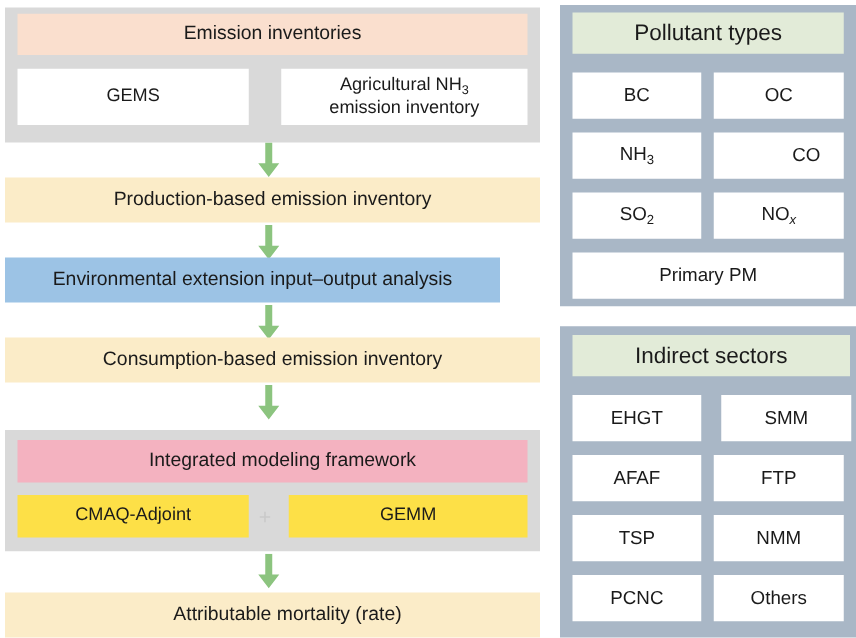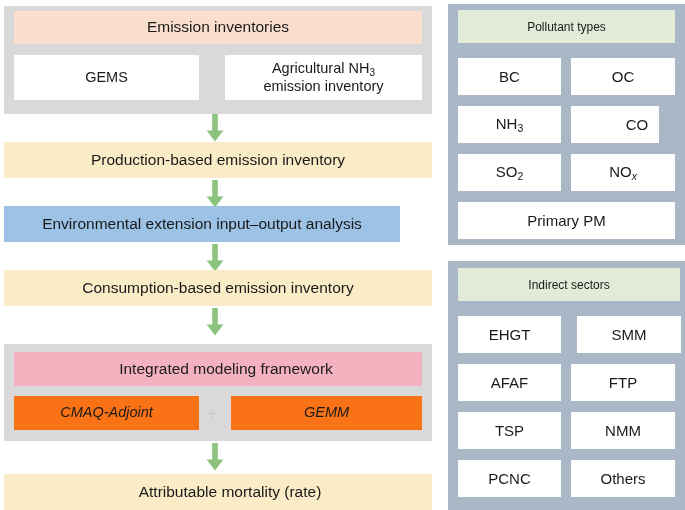--- a/index.html
+++ b/index.html
@@ -36,21 +36,21 @@
   .group-panel {
     position: absolute;
     box-sizing: border-box;
     background: #d9d9d9;
   }
   .peach   { background: #fadfce; }
   .white   { background: #ffffff; }
   .yellow  { background: #fbecc8; }
   .blue    { background: #9cc3e5; }
   .pink    { background: #f4b2c0; padding-left: 16px; }
-  .bluebox { background: #f97316; font-style: italic; }
+  .bluebox { background: #fde047; }
 
   .flow-label { font-size: 15.5px; }
   .sub-label  { font-size: 14.5px; }
 
   .plus {
     position: absolute;
     color: #c9c9c9;
     font-size: 17px;
     line-height: 1;
     font-weight: 400;
@@ -72,21 +72,21 @@
     box-sizing: border-box;
     background: #a9b7c6;
   }
   .side-header {
     position: absolute;
     box-sizing: border-box;
     background: #e2ebd8;
     display: flex;
     align-items: center;
     justify-content: center;
-    font-size: 12px;
+    font-size: 18px;
   }
   .chip {
     position: absolute;
     box-sizing: border-box;
     background: #ffffff;
     display: flex;
     align-items: center;
     justify-content: center;
     font-size: 15px;
   }
@@ -176,21 +176,21 @@
   <div class="chip" style="left:458px; top:58px; width:103px; height:37px;">
     <span class="txt">BC</span>
   </div>
   <div class="chip" style="left:571px; top:58px; width:104px; height:37px;">
     <span class="txt">OC</span>
   </div>
 
   <div class="chip" style="left:458px; top:106px; width:103px; height:37px;">
     <span class="txt">NH<sub>3</sub></span>
   </div>
-  <div class="chip" style="left:571px; top:106px; width:88px; height:37px;padding-left:44px;">
+  <div class="chip" style="left:571px; top:106px; width:104px; height:37px;padding-left:44px;">
     <span class="txt">CO</span>
   </div>
 
   <div class="chip" style="left:458px; top:154px; width:103px; height:37px;">
     <span class="txt">SO<sub>2</sub></span>
   </div>
   <div class="chip" style="left:571px; top:154px; width:104px; height:37px;">
     <span class="txt">NO<sub class="ital">x</sub></span>
   </div>
 

